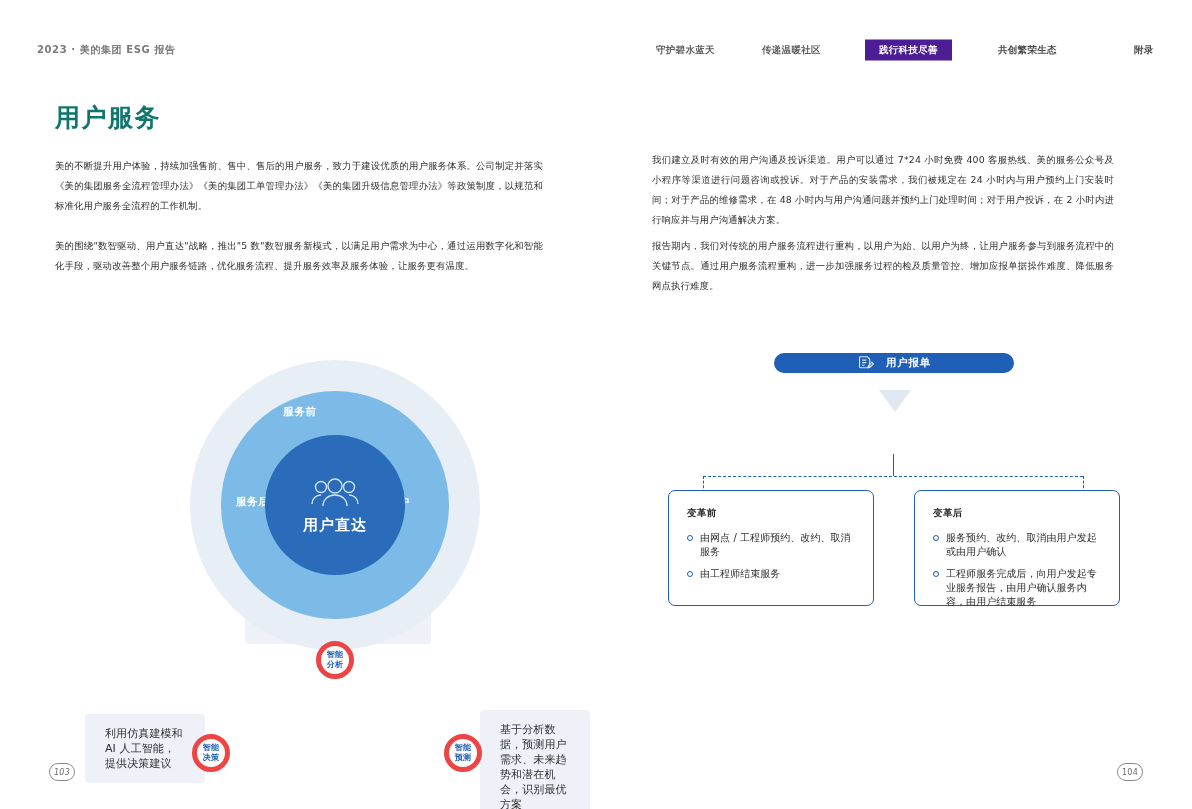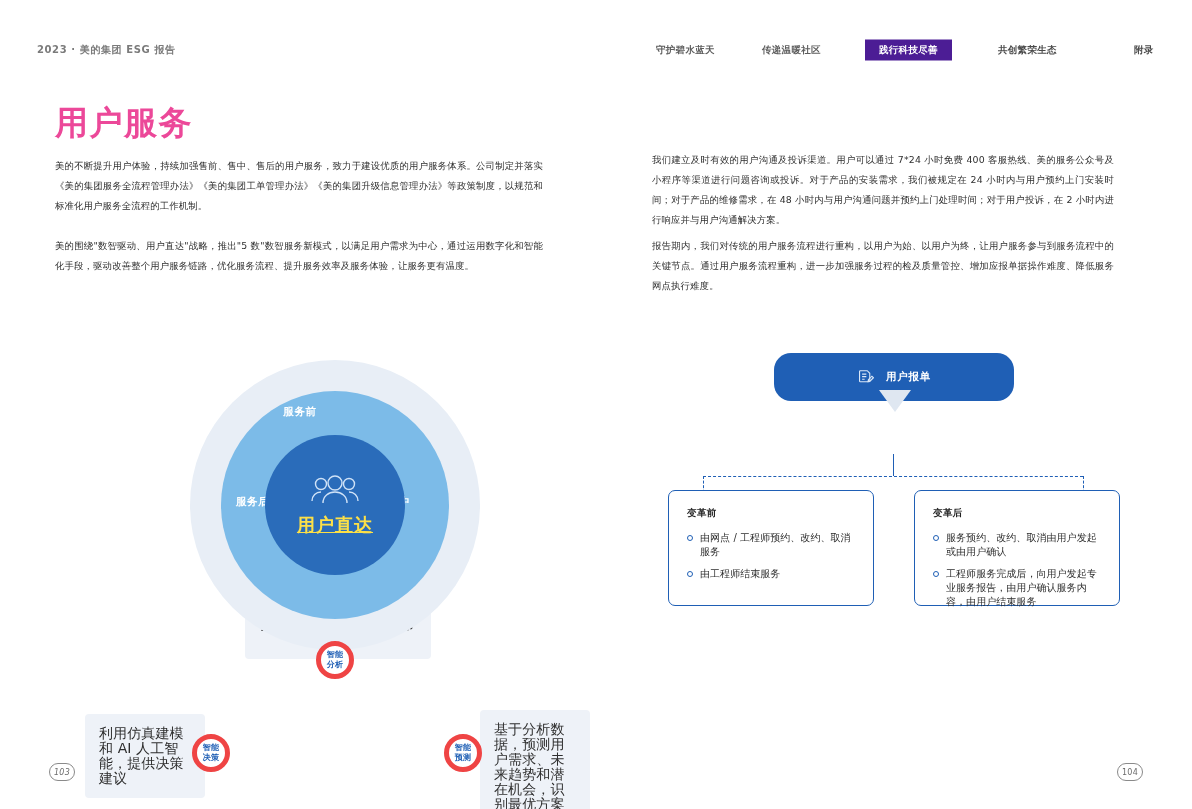--- a/index.html
+++ b/index.html
@@ -37,21 +37,21 @@
   .navitem.n2 {
     left: 225px; color: #fff; background: #4c1d95;
     border-radius: 0; padding: 4px 14px; font-weight: 700;
   }
   .navitem.n3 { left: 358px; color: #4a4a4a; }
   .navitem.n4 { left: 494px; color: #4a4a4a; }
 
   
   .ptitle {
     position: absolute; left: 55px; top: 101px;
-    font-size: 33px; font-weight: 700; color: #ec4899; letter-spacing: 1.5px;
+    font-size: 25px; font-weight: 700; color: #0f766e; letter-spacing: 1.5px;
   }
 
   
   .para {
     position: absolute; width: 488px;
     font-size: 9.4px; line-height: 20px; color: #2e2e2e;
     text-align: justify; letter-spacing: .15px;
   }
   .p-l1 { left: 55px; top: 156px; }
   .p-l2 { left: 55px; top: 236px; }
@@ -79,48 +79,48 @@
   }
   .ring-lbl {
     position: absolute; color: #fff; font-size: 10.5px; font-weight: 700; letter-spacing: .6px;
     white-space: nowrap;
   }
   .lbl-front { left: 50%; top: 115px; transform: translateX(-50%); }
   .lbl-back  { left: 196px; top: 205px; }
   .lbl-mid   { left: 337px; top: 205px; }
 
   .people-icon { width: 52px; height: 34px; margin-bottom: 6px; }
-  .center-lbl { color: #fde047; font-size: 18px; font-weight: 700; letter-spacing: 1px; text-decoration: underline; }
+  .center-lbl { color: #ffffff; font-size: 15px; font-weight: 700; letter-spacing: 1px; }
 
   
   .badge {
     position: absolute; width: 38px; height: 38px; border-radius: 50%;
     background: #fff; border: 5px solid #ef4444;
     display: flex; flex-direction: column; align-items: center; justify-content: center;
     color: #1f5fb5; font-size: 8px; font-weight: 700; line-height: 10px; letter-spacing: .3px;
     z-index: 5;
   }
   .b-top    { left: 276px; top: 351px; }
   .b-left   { left: 152px; top: 444px; }
   .b-right  { left: 404px; top: 444px; }
 
   
   .callout {
     position: absolute; background: #eef2f8; border-radius: 4px;
-    font-size: 14px; line-height: 15px; color: #2e2e2e; padding: 12px 14px;
+    font-size: 11px; line-height: 15px; color: #2e2e2e; padding: 12px 20px;
     letter-spacing: .1px;
   }
   .c-top  { left: 205px; top: 300px; width: 186px; text-align: center; }
   .c-left { left: 45px; top: 424px; width: 120px; }
   .c-right{ left: 440px; top: 420px; width: 110px; }
 
   
   .flow { position: absolute; left: 596px; top: 290px; width: 596px; height: 400px; }
   .pill {
-    position: absolute; height: 48px; border-radius: 17px; background: #1f5fb5;
+    position: absolute; height: 20px; border-radius: 17px; background: #1f5fb5;
     display: flex; align-items: center; justify-content: center; gap: 12px;
     color: #fff; font-size: 10.5px; font-weight: 700; letter-spacing: .8px;
   }
   .pill-1 { left: 178px; top: 63px; width: 240px; }
   .pill-2 { left: 178px; top: 130px; width: 240px; }
   .pill-ico { width: 17px; height: 17px; }
 
   .arrow-down {
     position: absolute; left: 283px; top: 100px;
     width: 0; height: 0;

